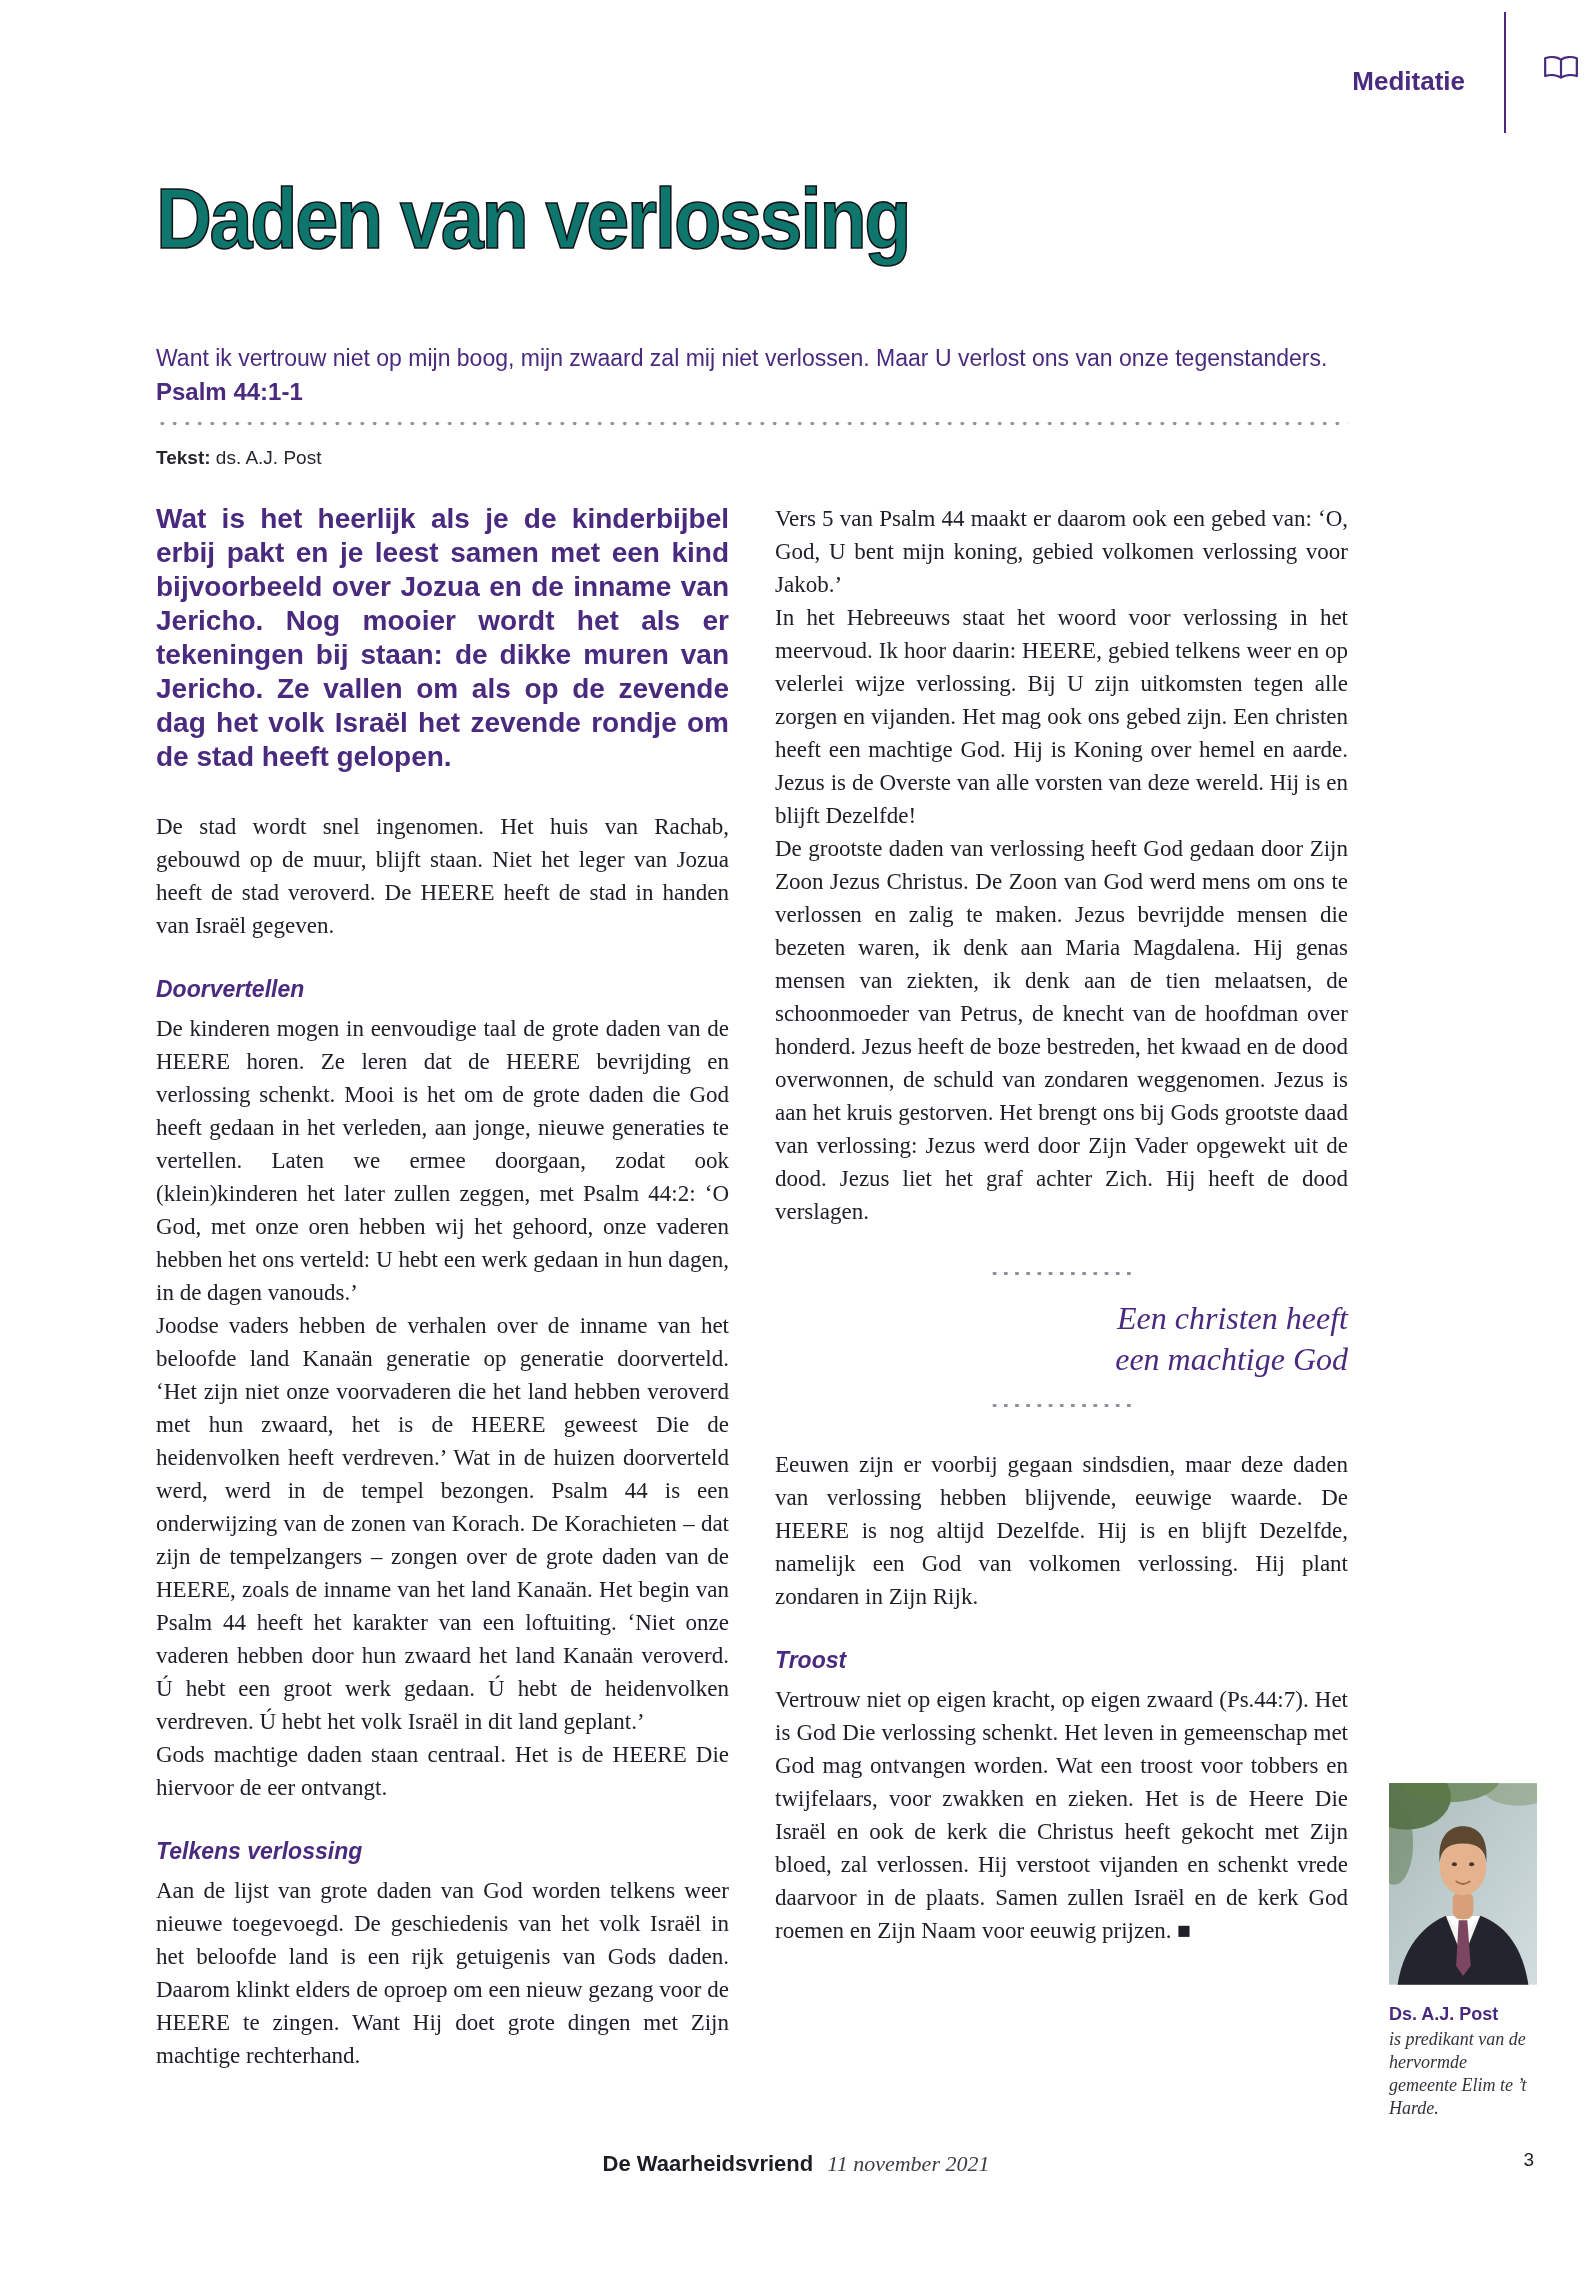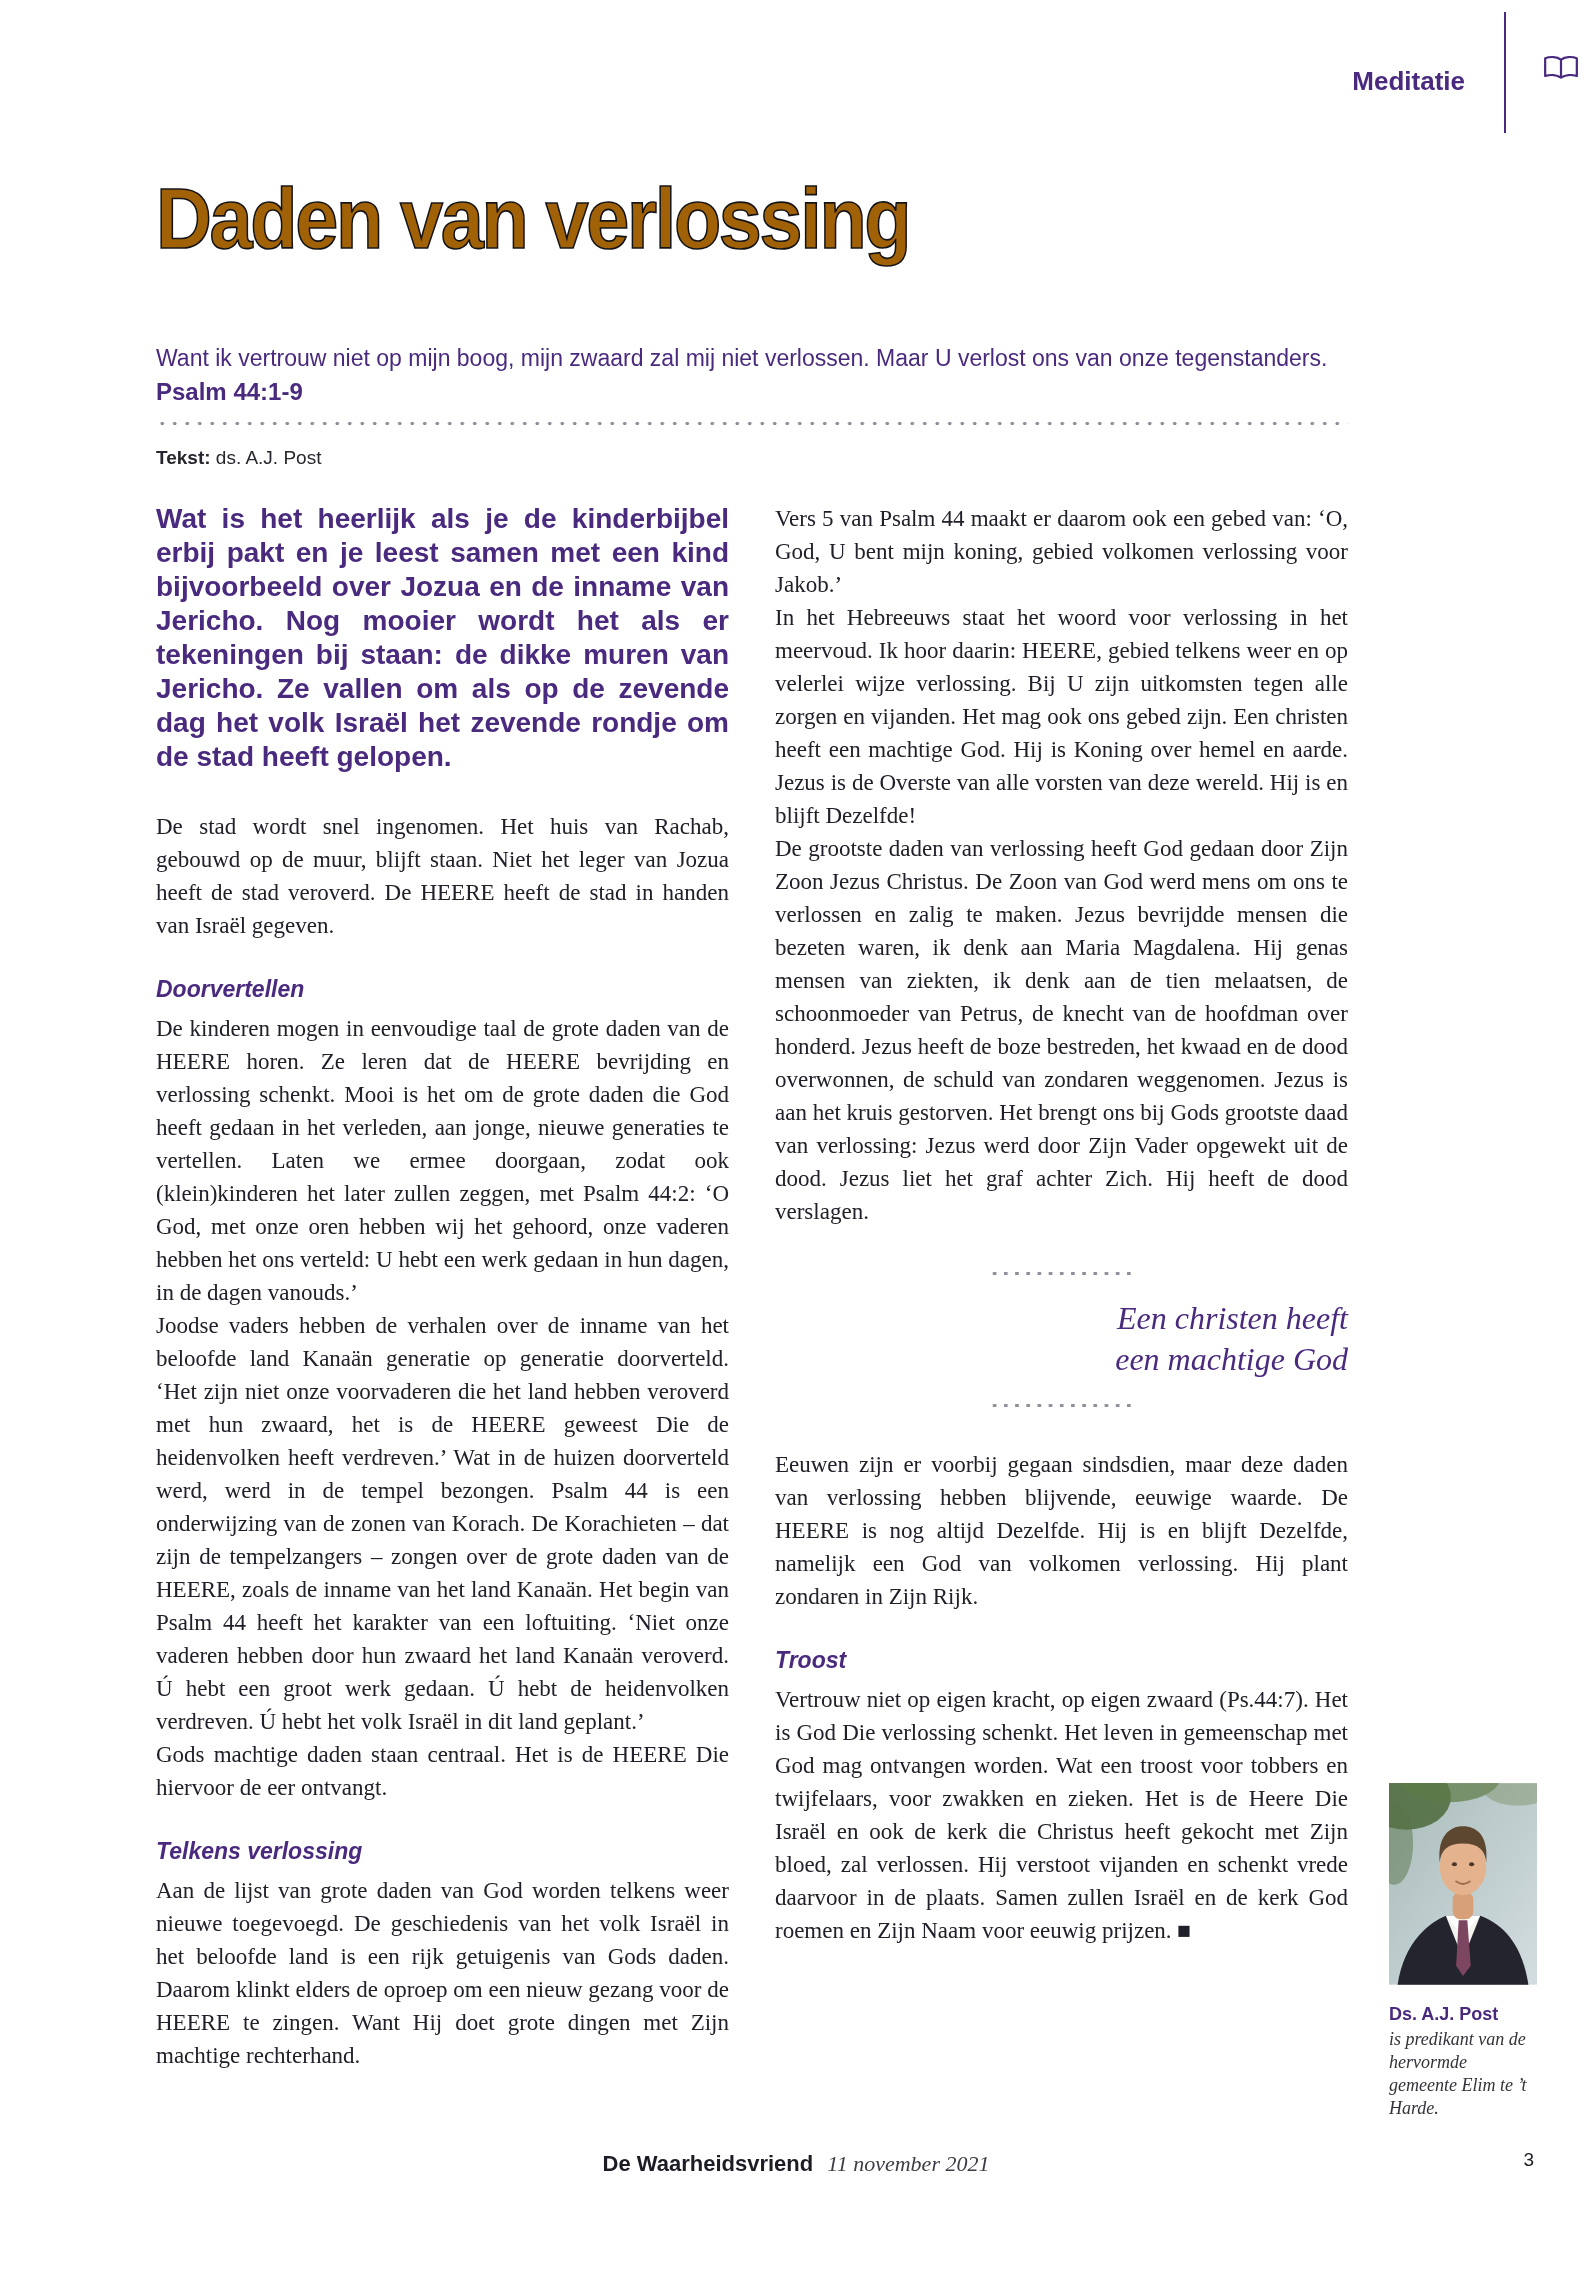--- a/index.html
+++ b/index.html
@@ -18,21 +18,21 @@
   .masthead-rule {
     position:absolute; top:12px; right:86px; width:1.7px; height:121px;
     background:var(--accent,#4a2a7f);
   }
   .book-icon { position:absolute; top:54px; right:12px; color:var(--accent,#4a2a7f); }
 
   .content { position:absolute; left:156px; top:0; width:1192px; }
 
   h1.title {
     margin:175px 0 0 0; font-family:"Liberation Sans", sans-serif;
-    font-weight:700; font-size:86px; line-height:1.02; color:#a16207;
+    font-weight:700; font-size:86px; line-height:1.02; color:#0f766e;
     letter-spacing:-2.6px; white-space:nowrap;
   }
   .title-inner {
     display:inline-block; transform:scaleX(0.9); transform-origin:0 50%;
     -webkit-text-stroke:1.7px #141418;
   }
 
   .intro {
     margin-top:78px; font-family:"Liberation Sans", sans-serif;
     font-size:23px; line-height:34px; color:var(--accent,#4a2a7f);
@@ -116,21 +116,21 @@
       <path d="M12 3.2 V14.6" stroke="currentColor" stroke-width="1.4"></path>
     </svg>
   </div>
 
   <div class="content">
 
     <h1 class="title"><span class="title-inner">Daden van verlossing</span></h1>
 
     <div class="intro">
       <div class="intro-quote">Want ik vertrouw niet op mijn boog, mijn zwaard zal mij niet verlossen. Maar U verlost ons van onze tegenstanders.</div>
-      <div class="intro-ref">Psalm 44:1-9</div>
+      <div class="intro-ref">Psalm 44:1-1</div>
     </div>
 
     <div class="rule-dotted"></div>
 
     <div class="byline">
       <span class="lbl">Tekst:</span>
       <span class="auth">ds. A.J. Post</span>
     </div>
 
     <div class="columns">

